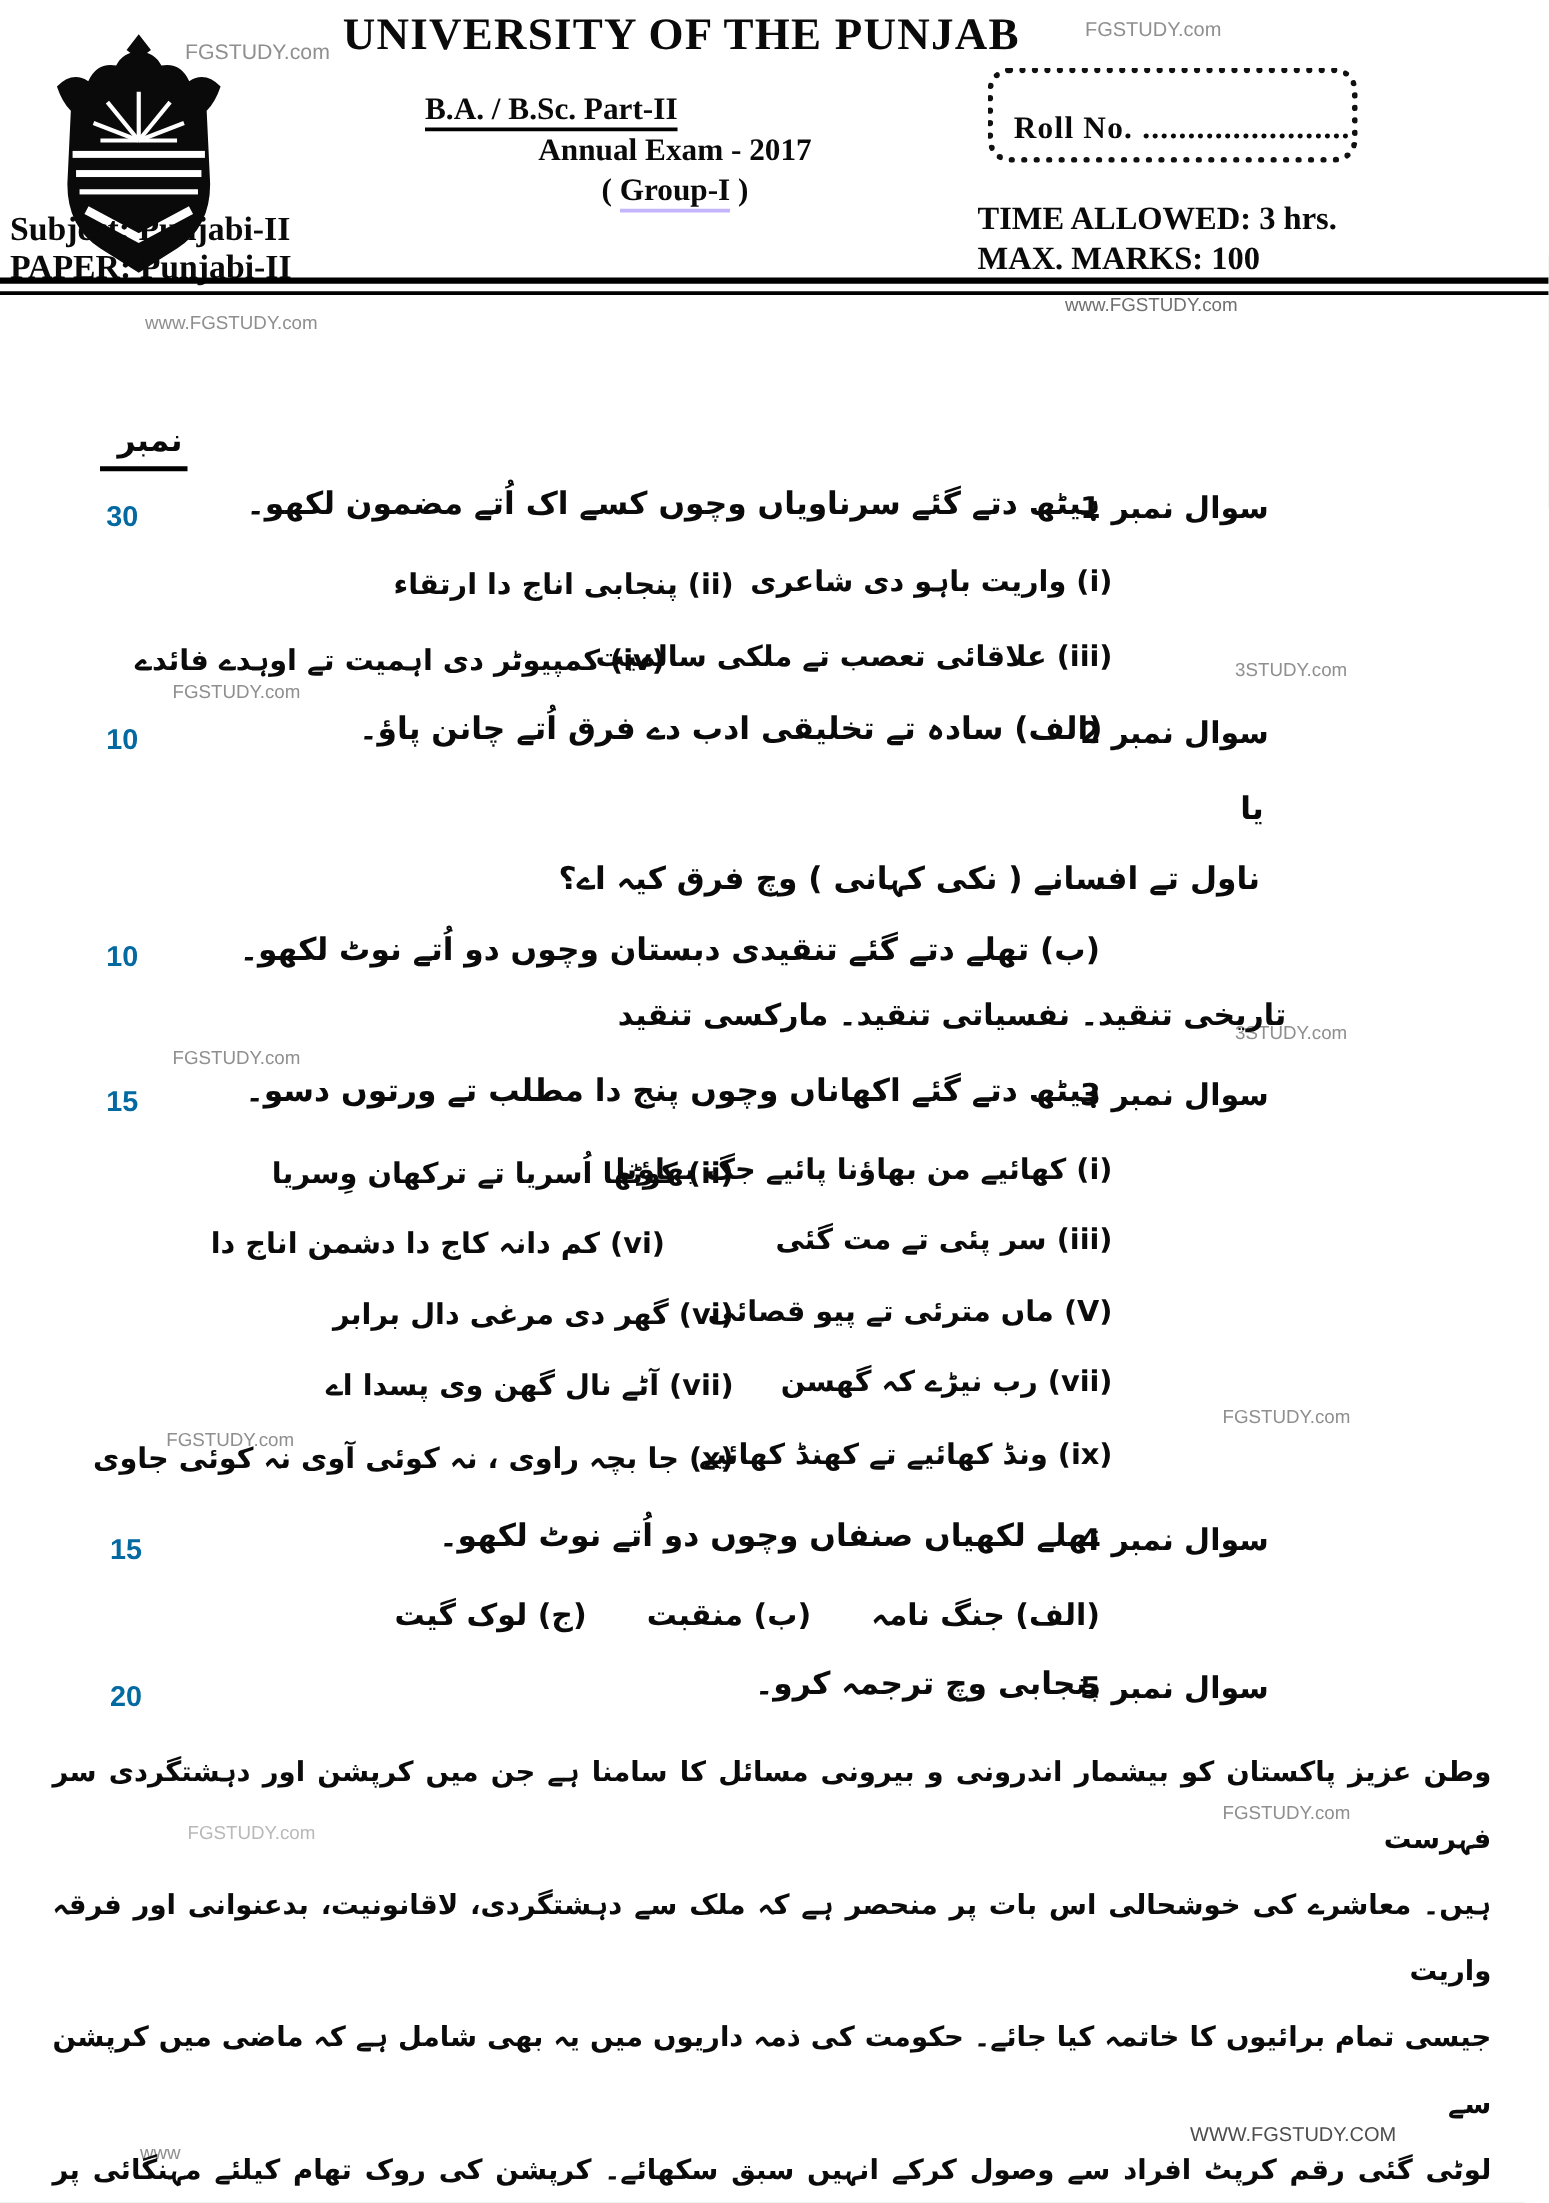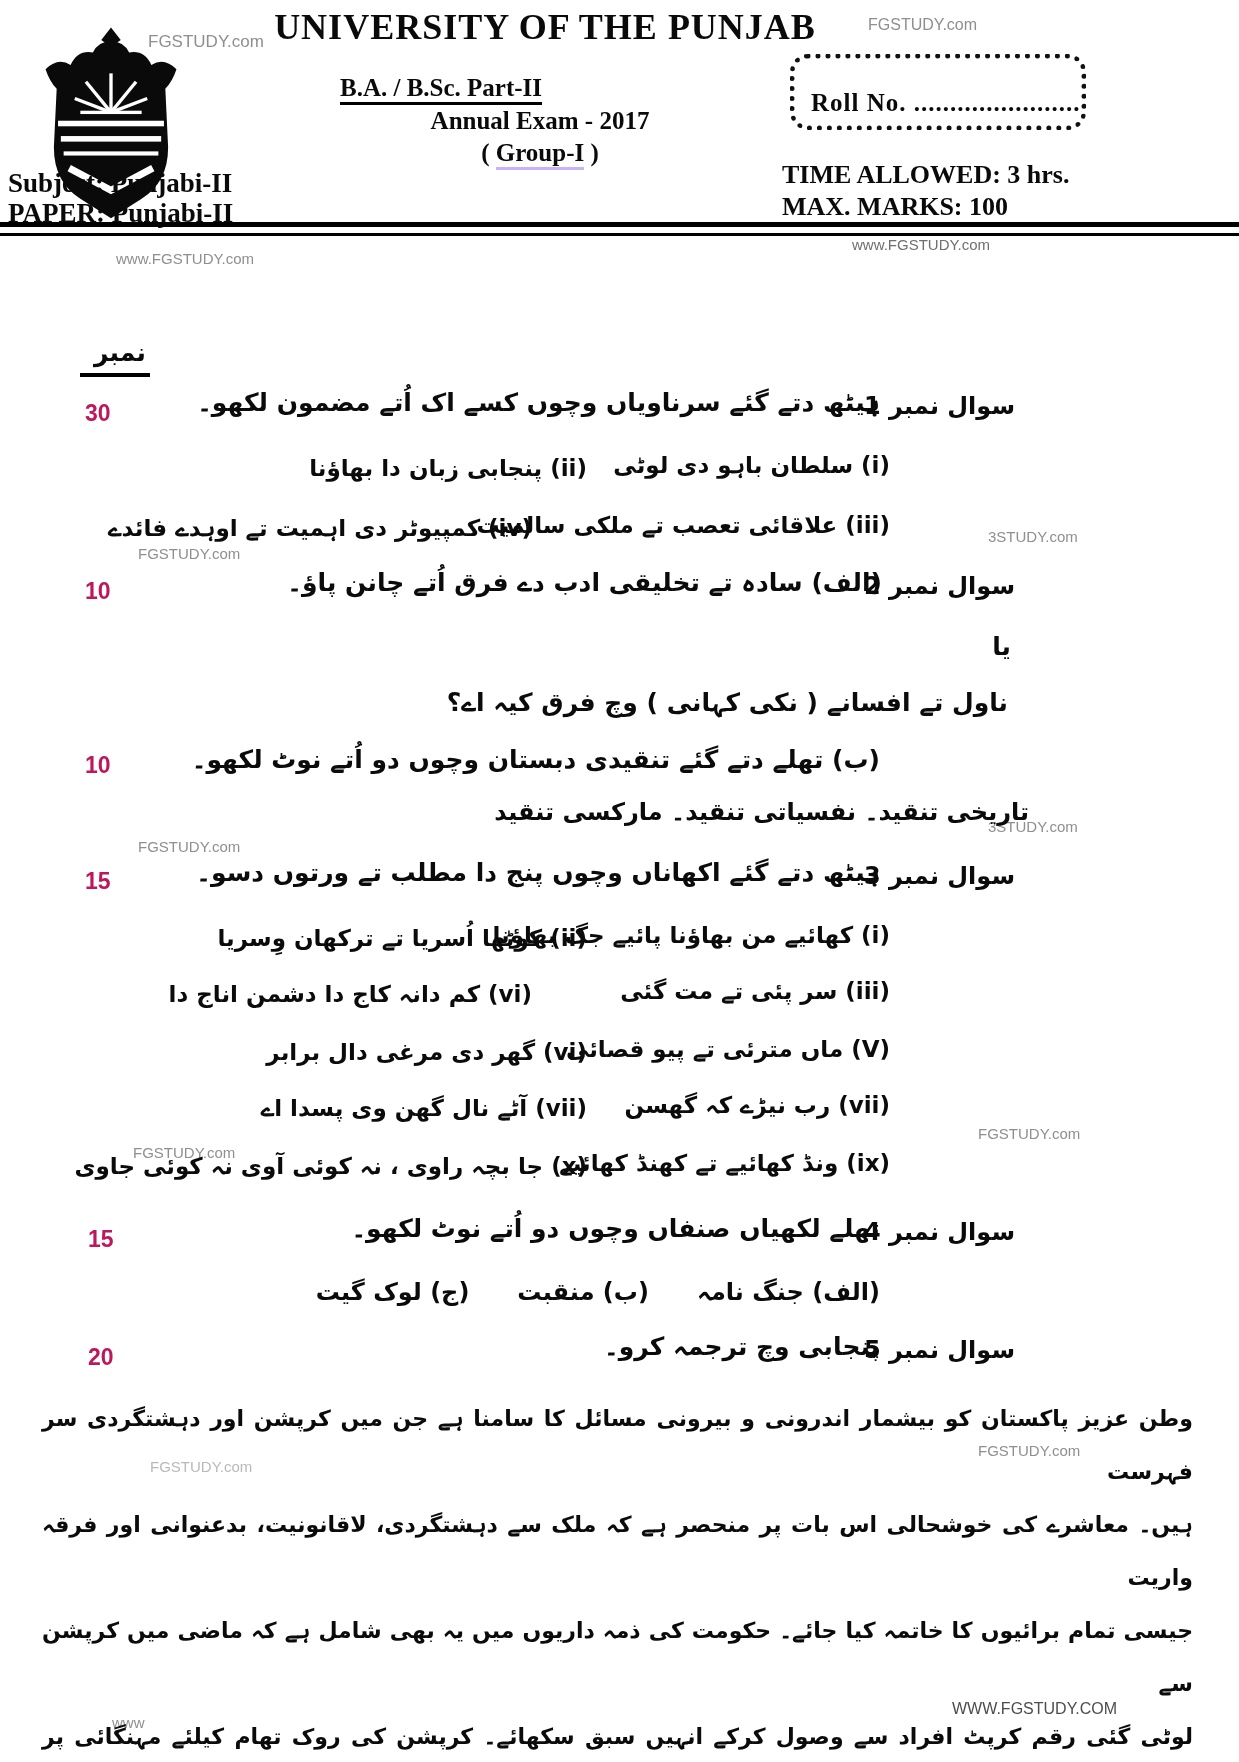--- a/index.html
+++ b/index.html
@@ -56,21 +56,21 @@
   #wm-b2{top:1458px;left:150px;color:#b9b9b9;}
   #wm-b3{top:1700px;left:952px;font-size:16px;color:#4d4d4d;}
   #wm-b4{top:1714px;left:112px;}
   
   .u{direction:rtl;font-family:"DejaVu Sans",sans-serif;font-weight:700;
      color:#0b0b0b;white-space:nowrap;position:absolute;}
   .qlabel{font-size:24px;}
   .qtext{font-size:25px;}
   .opt{font-size:23px;}
   .marks{position:absolute;font-family:"Liberation Sans",sans-serif;font-weight:700;
-    font-size:23px;color:#be185d;}
+    font-size:23px;color:#0369a1;}
   #marks-header{position:absolute;top:338px;left:80px;direction:rtl;
     font-family:"DejaVu Sans",sans-serif;font-weight:700;font-size:25px;
     border-bottom:4px solid #000;padding:0 4px 6px 14px;}
   
   #q1-marks{top:400px;left:85px;}
   #q1-label{top:392px;right:224px;}
   #q1-text{top:388px;right:359px;}
   #q1-opt1{top:452px;right:349px;}
   #q1-opt2{top:455px;right:652px;}
   #q1-opt3{top:512px;right:349px;}
@@ -160,22 +160,22 @@
   <div class="wm" id="wm-b1">FGSTUDY.com</div>
   <div class="wm" id="wm-b2">FGSTUDY.com</div>
   <div class="wm" id="wm-b3">WWW.FGSTUDY.COM</div>
   <div class="wm" id="wm-b4">www</div>
 
   <div id="marks-header">نمبر</div>
 
   <div class="marks" id="q1-marks">30</div>
   <div class="u qlabel" id="q1-label">سوال نمبر 1</div>
   <div class="u qtext" id="q1-text">ہیٹھ دتے گئے سرناویاں وچوں کسے اک اُتے مضمون لکھو۔</div>
-  <div class="u opt" id="q1-opt1">(i) سلطان باہو دی لوٹی</div>
-  <div class="u opt" id="q1-opt2">(ii) پنجابی زبان دا بھاؤنا</div>
+  <div class="u opt" id="q1-opt1">(i) واریت باہو دی شاعری</div>
+  <div class="u opt" id="q1-opt2">(ii) پنجابی اناج دا ارتقاء</div>
   <div class="u opt" id="q1-opt3">(iii) علاقائی تعصب تے ملکی سالمیت</div>
   <div class="u opt" id="q1-opt4">(iv) کمپیوٹر دی اہمیت تے اوہدے فائدے</div>
 
   <div class="marks" id="q2-marks-a">10</div>
   <div class="u qlabel" id="q2-label">سوال نمبر 2</div>
   <div class="u qtext" id="q2-parta">(الف) سادہ تے تخلیقی ادب دے فرق اُتے چانن پاؤ۔</div>
   <div class="u qtext" id="q2-or">یا</div>
   <div class="u qtext" id="q2-alt">ناول تے افسانے ( نکی کہانی ) وچ فرق کیہ اے؟</div>
   <div class="u qtext" id="q2-partb">(ب) تھلے دتے گئے تنقیدی دبستان وچوں دو اُتے نوٹ لکھو۔</div>
   <div class="marks" id="q2-marks-b">10</div>

